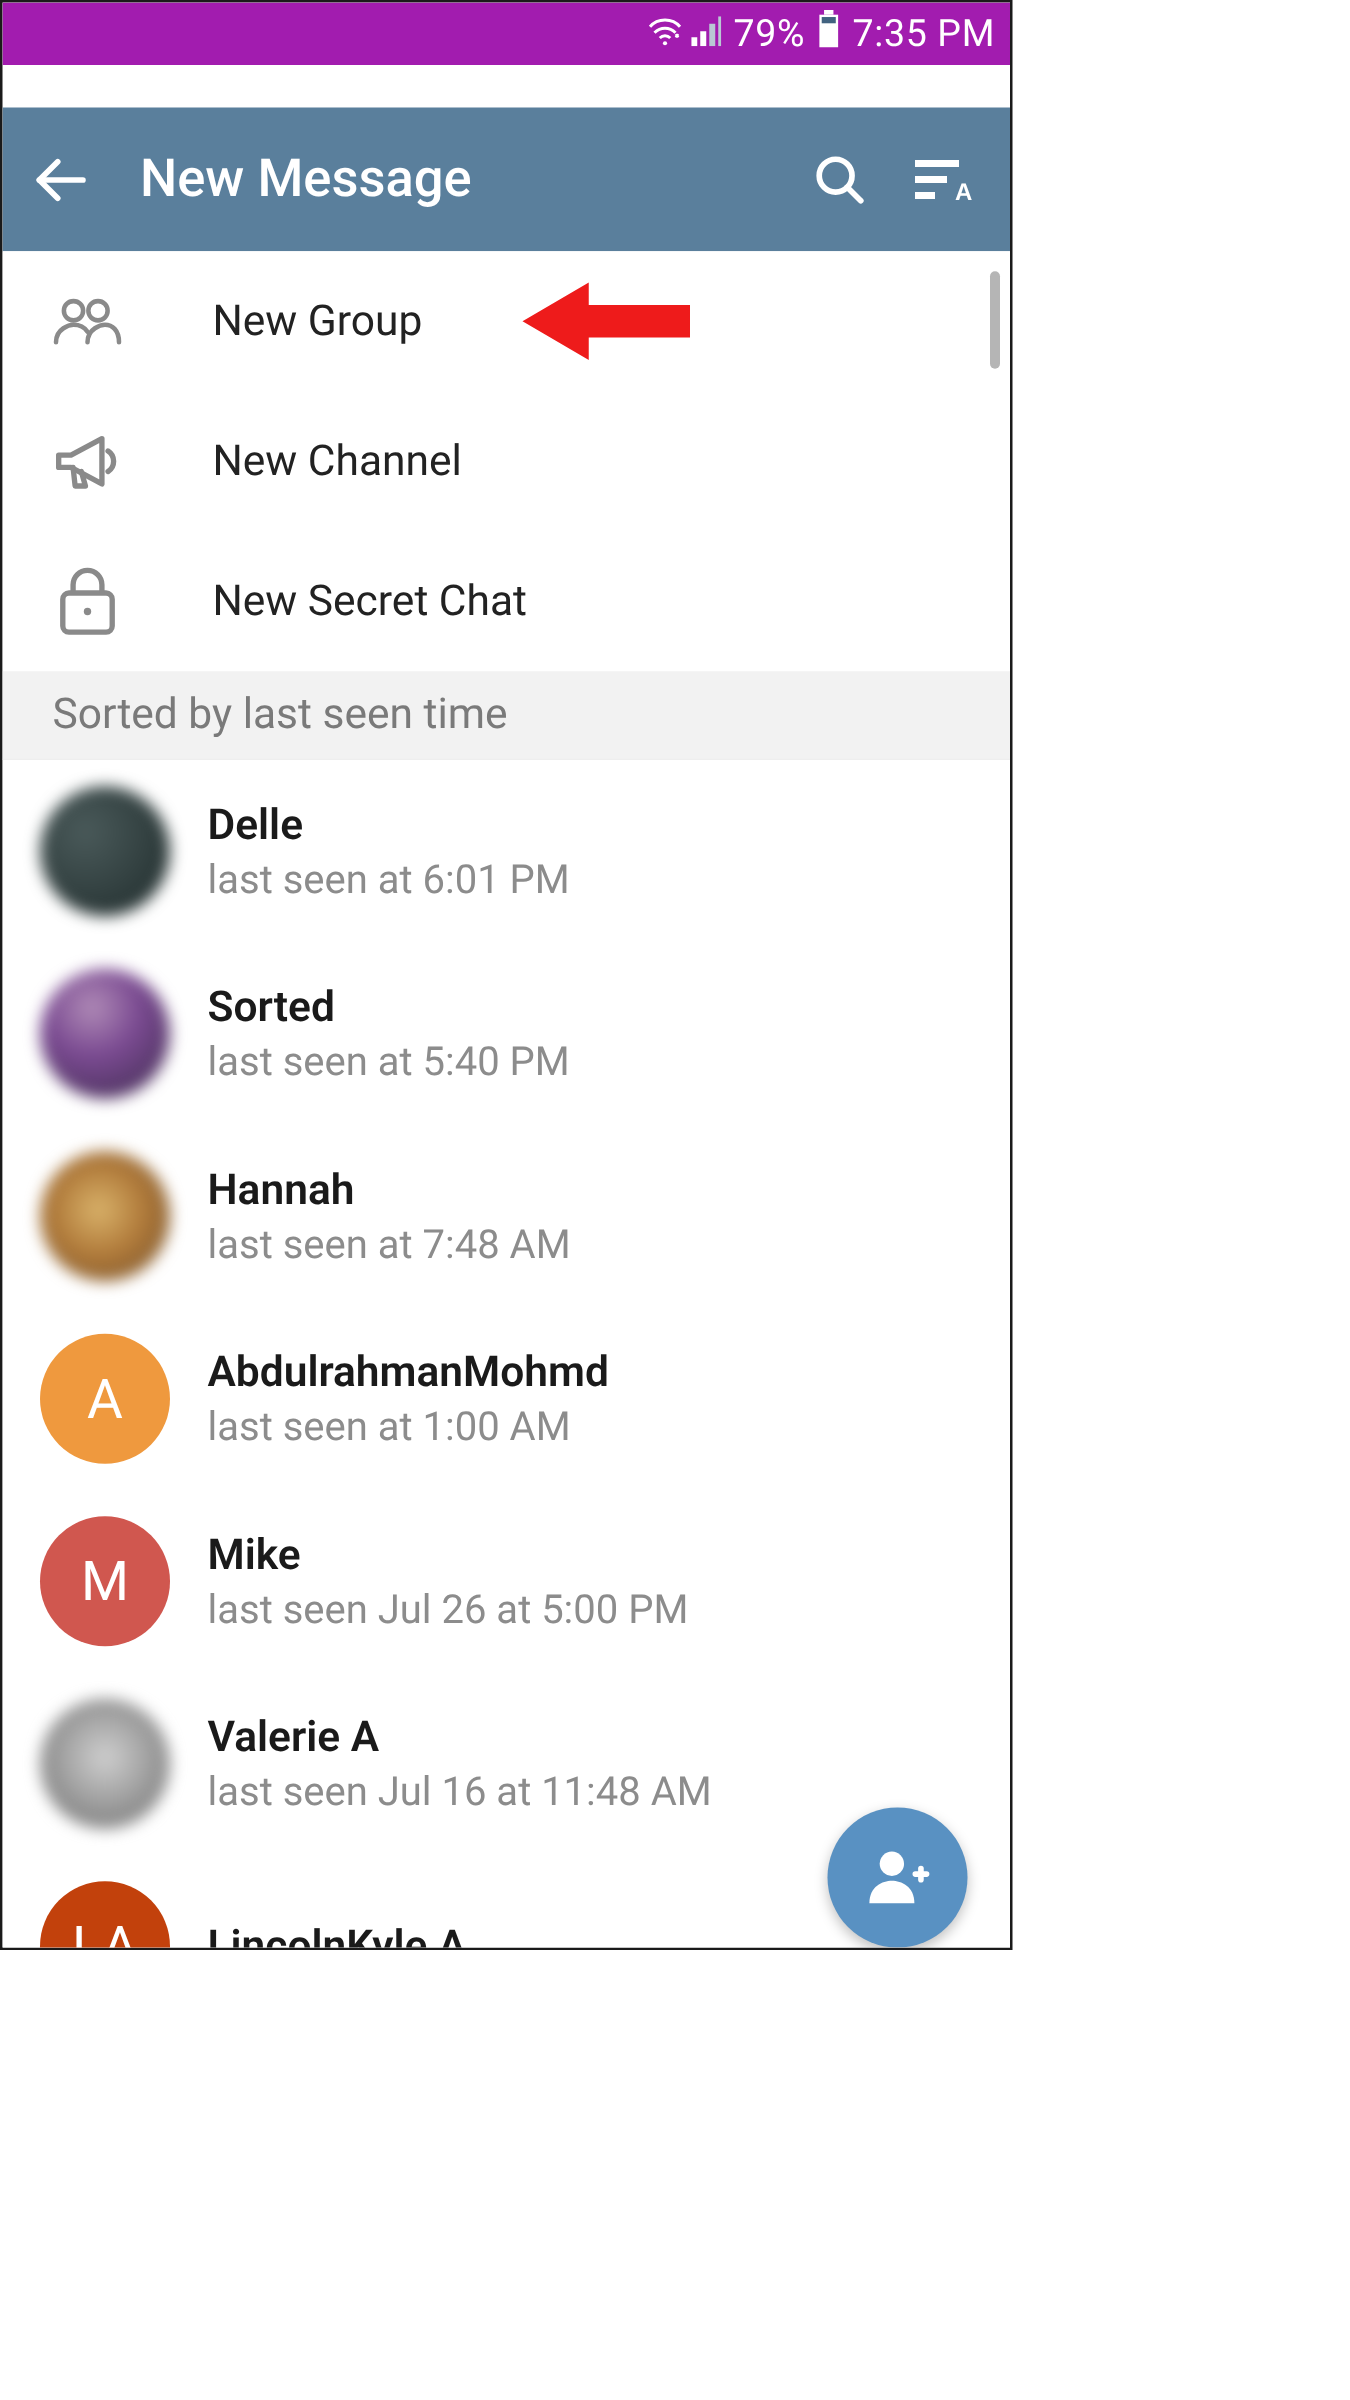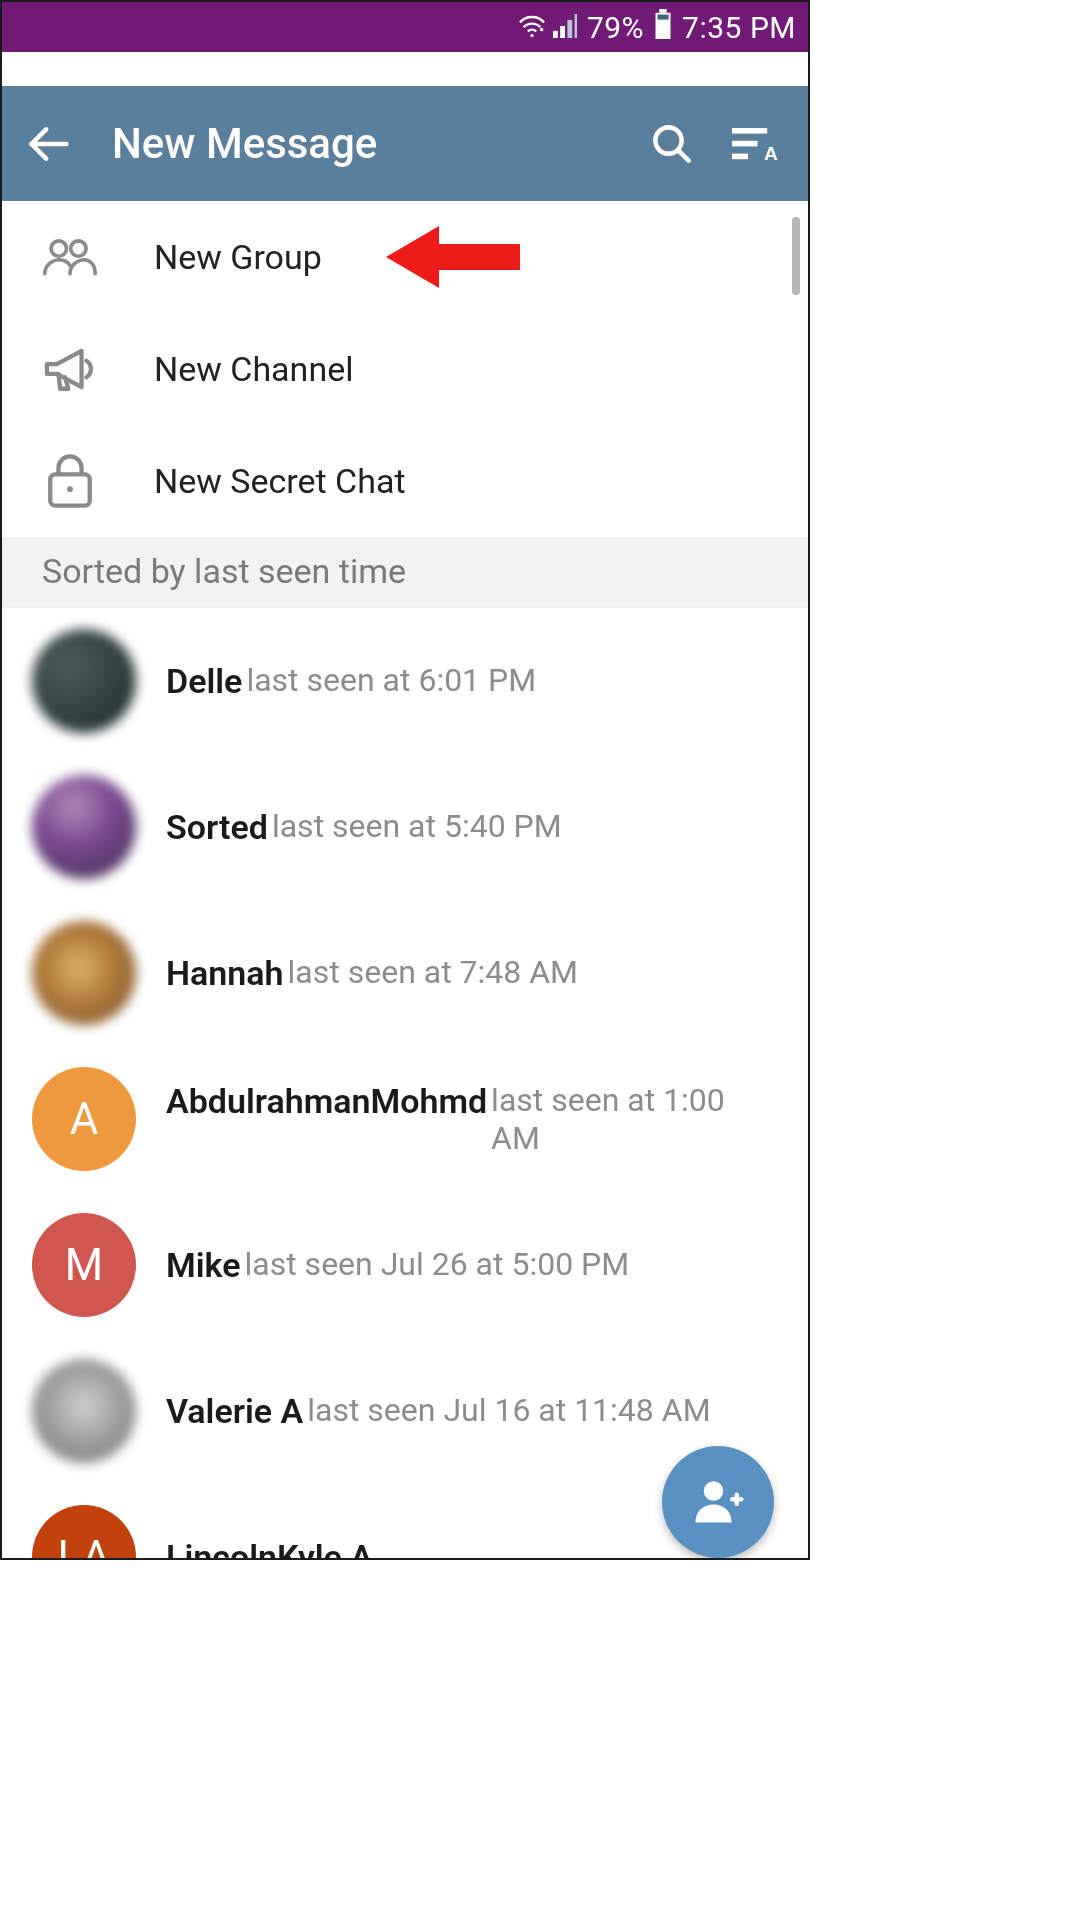--- a/index.html
+++ b/index.html
@@ -8,21 +8,21 @@
     width: 810px;
     height: 1560px;
     border: 2px solid #1a1a1a;
     position: relative;
     overflow: hidden;
     background: #fff;
   }
   
   .status-bar {
     height: 50px;
-    background: #701a75;
+    background: #a21caf;
     display: flex;
     align-items: center;
     justify-content: flex-end;
     padding: 0 12px 0 16px;
     color: #fff;
     font-size: 30px;
     gap: 10px;
   }
   .status-bar .status-text { font-weight: 400; letter-spacing: 0.5px; }
   .status-icons { display: flex; align-items: center; gap: 6px; }
@@ -60,21 +60,21 @@
     top: 16px; right: 8px;
     width: 8px; height: 78px;
     background: #b5b5b5;
     border-radius: 4px;
   }
   .action-row {
     height: 112px;
     display: flex;
     align-items: center;
     padding: 0 40px;
-    gap: 56px;
+    gap: 72px;
     font-size: 34px;
     color: #222;
     cursor: pointer;
   }
   .action-row .row-icon {
     width: 56px; height: 56px;
     display: flex; align-items: center; justify-content: center;
     color: #8a8a8a;
     flex-shrink: 0;
   }
@@ -101,21 +101,21 @@
   .avatar {
     width: 104px; height: 104px;
     border-radius: 50%;
     flex-shrink: 0;
     display: flex; align-items: center; justify-content: center;
     font-size: 44px;
     color: #fff;
     font-weight: 400;
   }
   .avatar.blur { filter: blur(6px); }
-  .contact-info { display: flex; gap: 4px; }
+  .contact-info { display: flex; flex-direction: column; gap: 4px; }
   .contact-name { font-size: 34px; font-weight: 600; color: #1a1a1a; }
   .contact-status { font-size: 32px; color: #8c8c8c; }
   .fab {
     position: absolute;
     right: 34px;
     bottom: 34px;
     width: 112px; height: 112px;
     border-radius: 50%;
     background: #5991c2;
     display: flex; align-items: center; justify-content: center;

